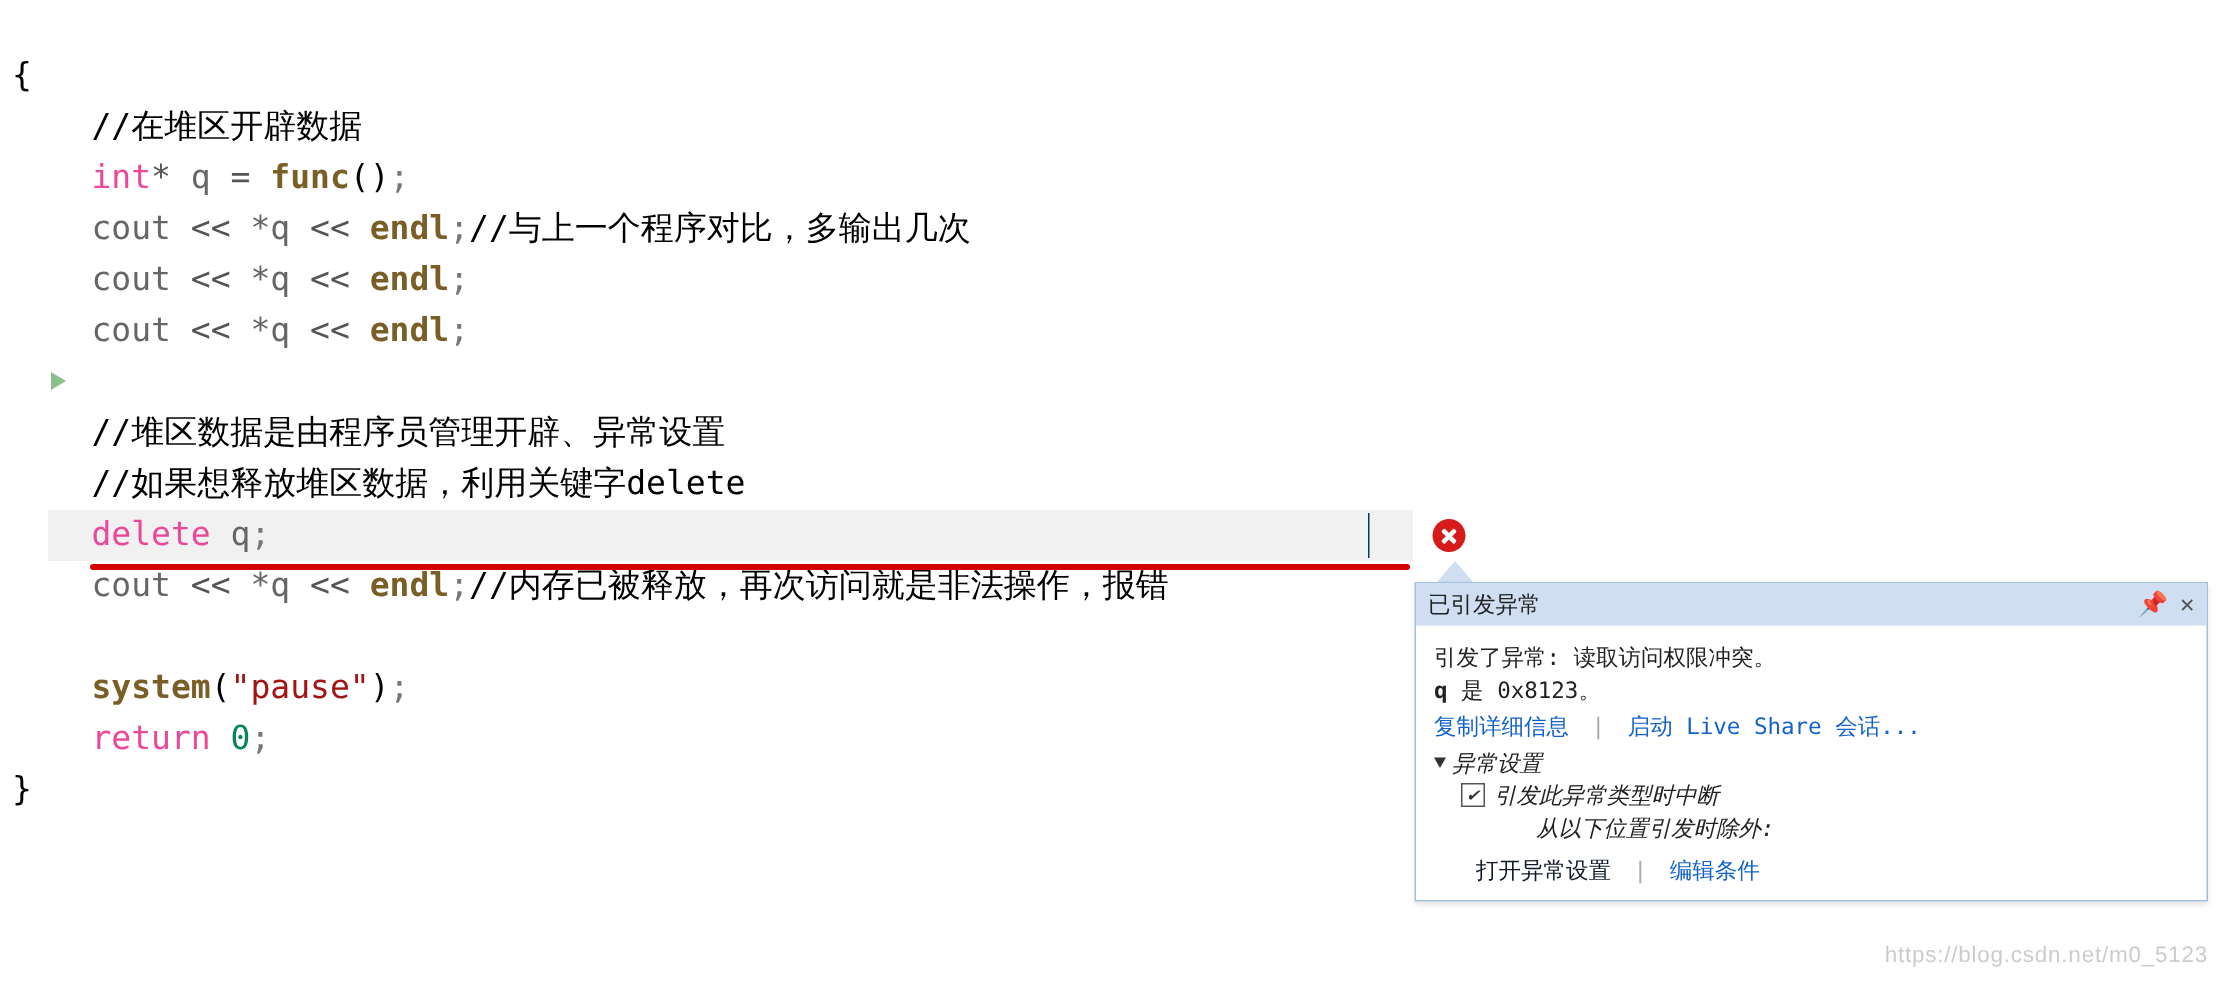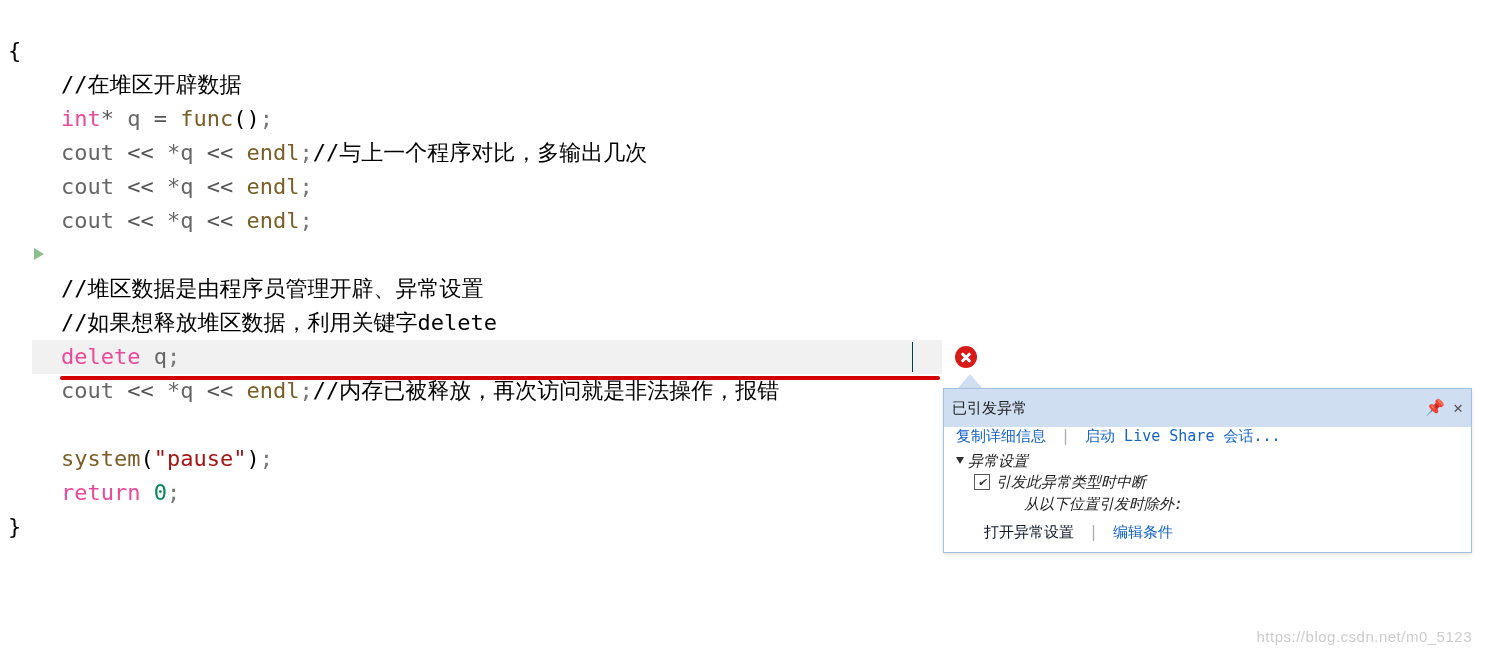--- a/index.html
+++ b/index.html
@@ -1,37 +1,37 @@
 <!DOCTYPE html>
 <html><head>
 <meta charset="utf-8">
 <style>
   html,body{margin:0;padding:0;background:#fff;font-family:Consolas,"Microsoft YaHei",monospace;}
   .editor{position:relative;width:1490px;height:657px;background:#fff;overflow:hidden;}
   .code{position:absolute;left:8px;top:0;font-size:22px;line-height:34px;white-space:pre;color:#000;}
   .c-comment{color:#000000;}
   .c-keyword{color:#ec4899;}
-  .c-func{color:#795e26;}
+  .c-func{color:#795e26;font-weight:bold;}
   .c-str{color:#a31515;}
   .c-num{color:#098658;}
   .c-op{color:#555;}
   .c-semi{color:#777;}
   .c-id{color:#666;}
   .glyph{position:absolute;left:34px;width:0;height:0;border-left:10px solid #8bbf8b;border-top:6px solid transparent;border-bottom:6px solid transparent;}
   .current-line{position:absolute;left:32px;width:910px;height:34px;background:rgba(200,200,200,0.25);}
   .caret{position:absolute;width:1px;height:30px;background:#003b57;}
   .errormark{position:absolute;left:955px;top:346px;}
   .errormark .circ{width:22px;height:22px;border-radius:50%;background:#d71b1b;display:flex;align-items:center;justify-content:center;}
   .errormark .x1,.errormark .x2{position:absolute;width:12px;height:3px;background:#fff;border-radius:1px;}
   .errormark .x1{transform:rotate(45deg);}
   .errormark .x2{transform:rotate(-45deg);}
   .red-underline{position:absolute;left:60px;top:376px;width:880px;height:4px;background:#d40000;border-radius:2px;}
   .tooltip-tail{position:absolute;left:958px;top:374px;width:0;height:0;border-left:12px solid transparent;border-right:12px solid transparent;border-bottom:14px solid #cfdff1;z-index:2;}
   .popup{position:absolute;left:943px;top:388px;width:527px;background:#fff;border:1px solid #a3bfe0;font-size:15px;color:#222;z-index:3;box-shadow:0 2px 4px rgba(0,0,0,.1);}
-  .popup-header{background:#cfdff1;height:38px;display:flex;align-items:center;padding:0 8px;font-size:15px;color:#222;}
+  .popup-header{background:#cfdff1;height:28px;display:flex;align-items:center;padding:0 8px;font-size:15px;color:#222;}
   .popup-header-title{flex:1;}
   .popup-header-btn{margin-left:8px;color:#555;font-size:16px;line-height:1;user-select:none;}
   .popup-body{padding:10px 12px 4px 12px;line-height:22px;}
   .popup-links{padding:0 12px 6px 12px;}
   .popup-links .lnk{color:#1362c8;}
   .popup-links .sep{color:#aaa;margin:0 6px;}
   .popup-section{padding:0 12px 6px 12px;font-style:italic;}
   .triangle-toggle{display:inline-block;width:0;height:0;border-left:4px solid transparent;border-right:4px solid transparent;border-top:7px solid #333;margin-right:4px;vertical-align:2px;}
   .popup-row{display:flex;align-items:flex-start;line-height:22px;}
   .cb{width:14px;height:14px;border:1px solid #555;margin:3px 6px 0 0;display:inline-flex;align-items:center;justify-content:center;font-size:12px;}
@@ -79,20 +79,24 @@
   </div>
 
   <div class="tooltip-tail"></div>
 
   <div class="popup">
     <div class="popup-header">
       <span class="popup-header-title">已引发异常</span>
       <span class="popup-header-btn">📌</span>
       <span class="popup-header-btn" style="font-weight:bold;">✕</span>
     </div>
+    <div class="popup-body">
+      <div>引发了异常: 读取访问权限冲突。</div>
+      <div><b>q</b><span> 是 0x8123。</span></div>
+    </div>
     <div class="popup-links">
       <span class="lnk">复制详细信息</span>
       <span class="sep">|</span>
       <span class="lnk">启动 Live Share 会话...</span>
     </div>
     <div class="popup-section">
       <div>
         <span class="triangle-toggle"></span><span>异常设置</span>
       </div>
       <div class="popup-row indent1">

